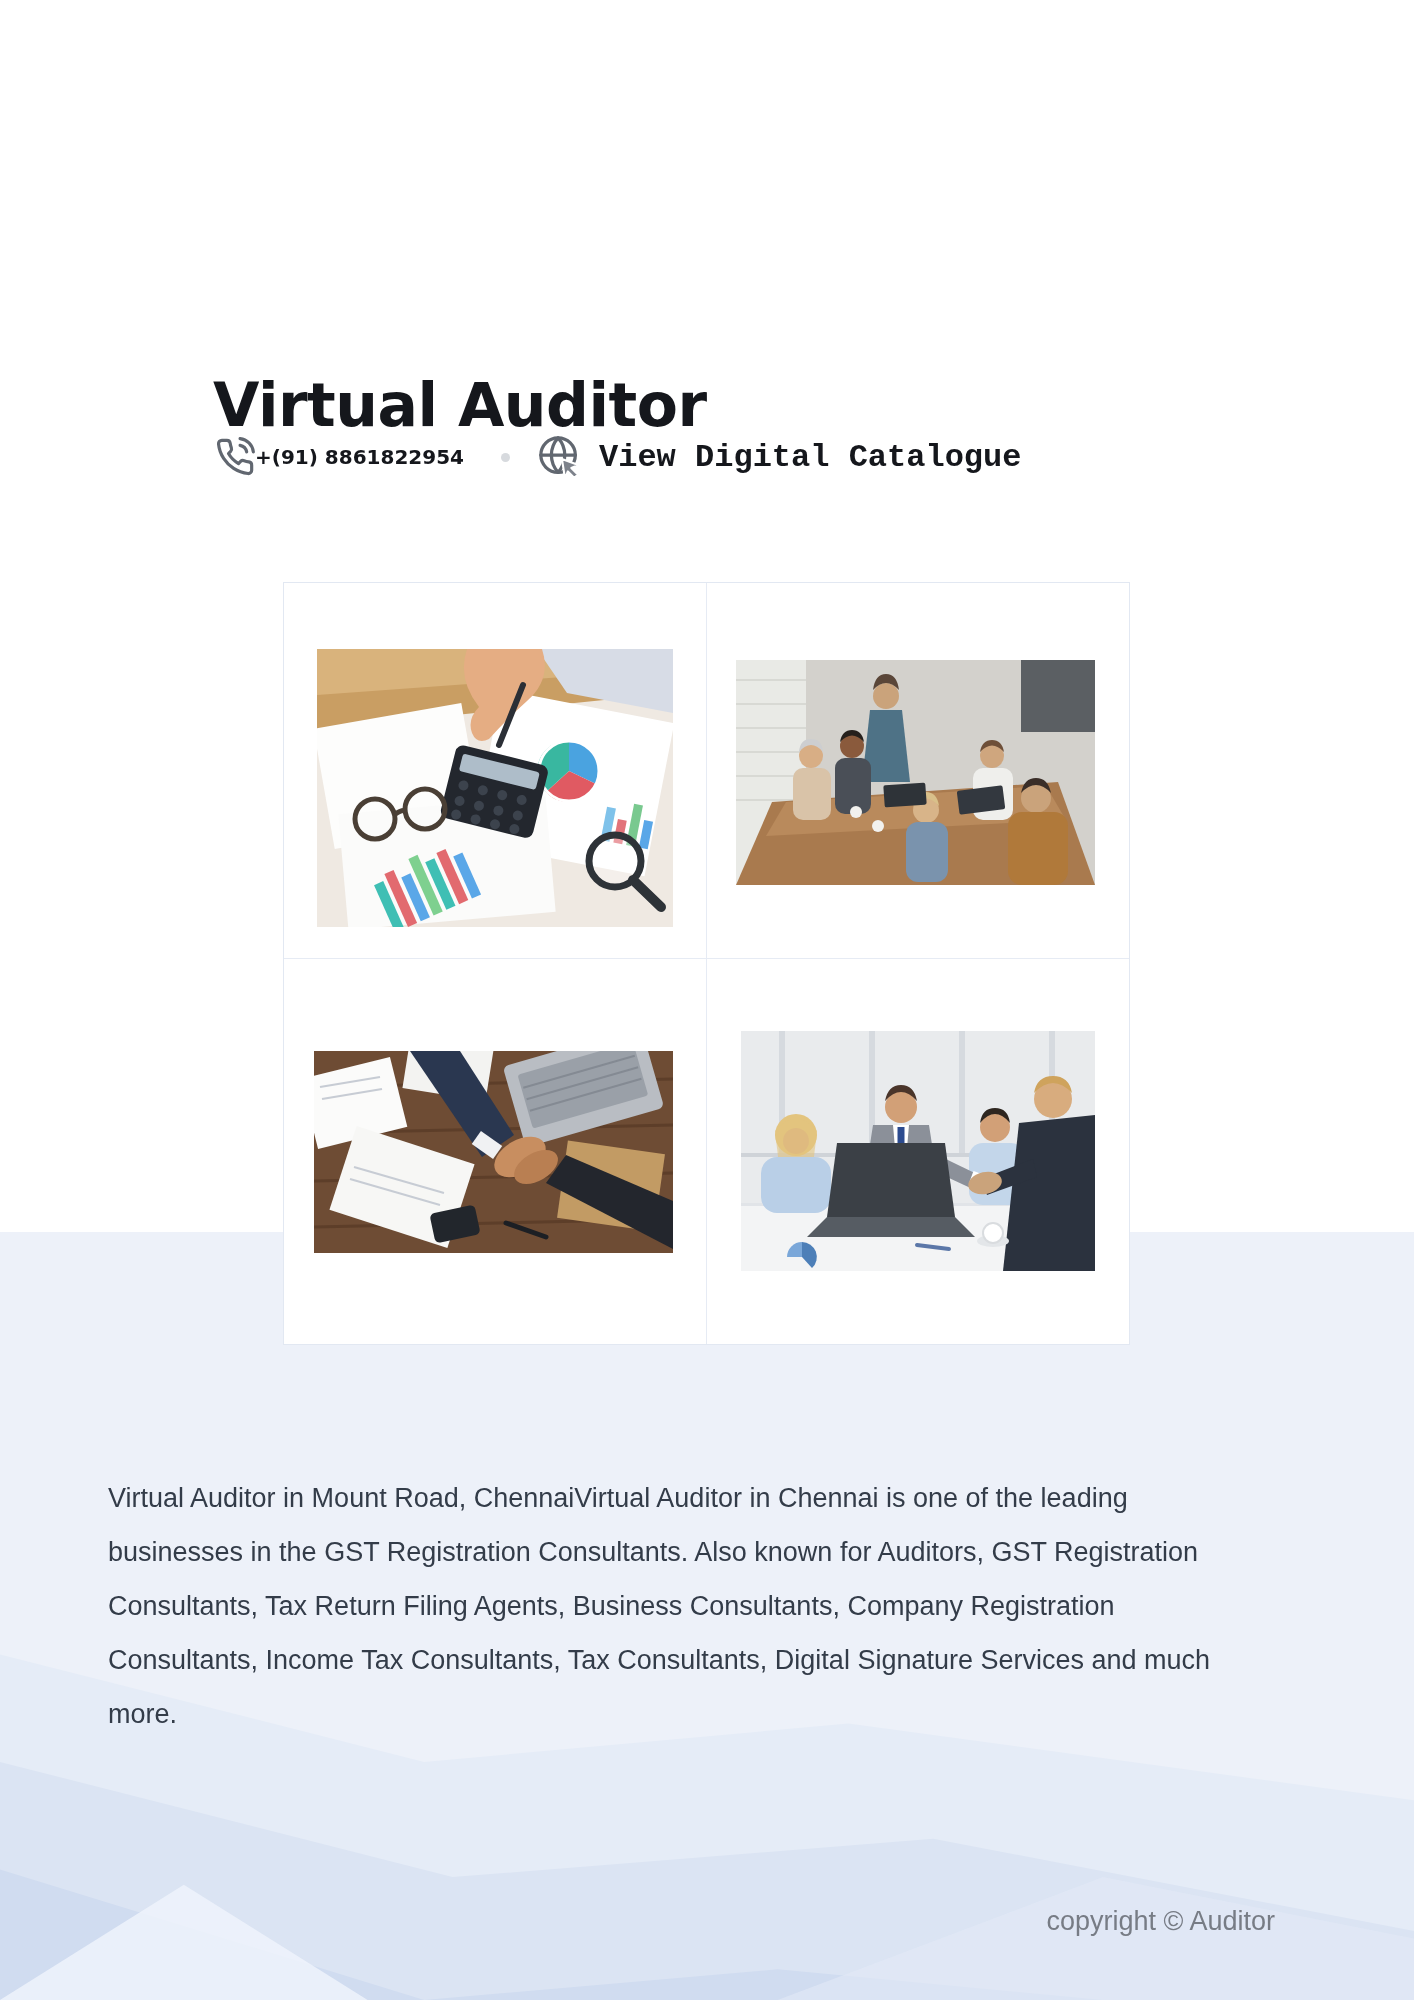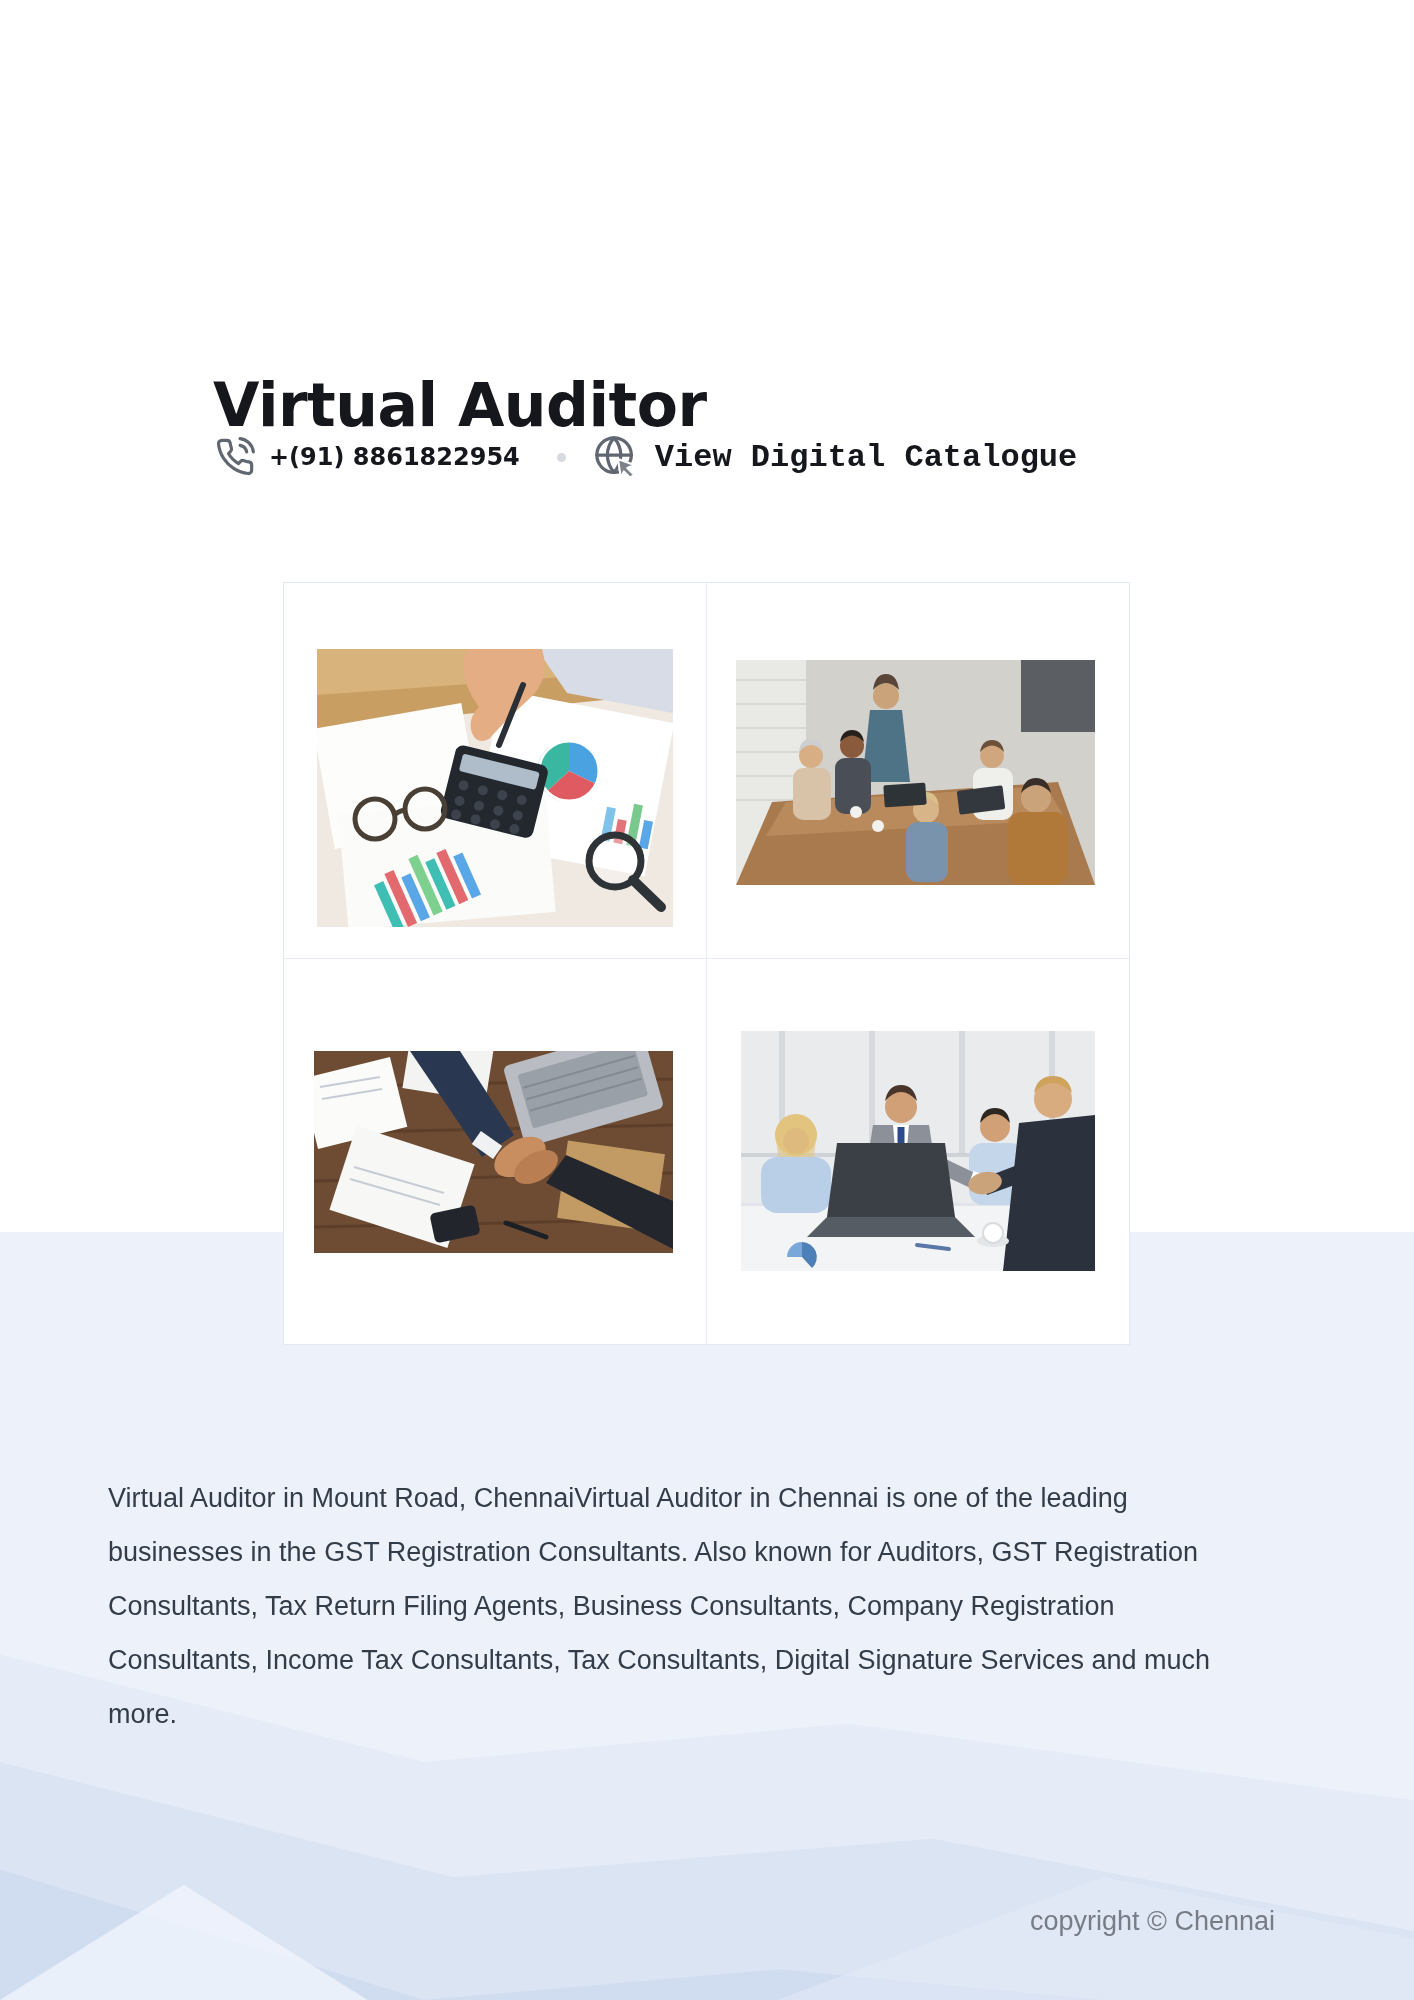--- a/index.html
+++ b/index.html
@@ -13,21 +13,21 @@
   .facet-2{background:#dbe4f3;clip-path:polygon(0 69%,32% 84%,66% 79%,100% 91%,100% 100%,0 100%);}
   .facet-3{background:#d0dcf0;clip-path:polygon(0 83%,30% 100%,55% 96%,78% 100%,0 100%);}
   .facet-4{background:#eff3fb;opacity:.85;clip-path:polygon(0 100%,13% 85%,26% 100%);}
   .facet-5{background:#e2eaf6;opacity:.6;clip-path:polygon(55% 100%,78% 84%,100% 92%,100% 100%);}
 
   
   .biz-title{position:absolute;left:213px;top:327px;font-size:60px;line-height:76px;
              font-weight:700;letter-spacing:-0.5px;color:#15171c;}
   .contact-row{position:absolute;left:215px;top:430px;height:54px;display:flex;align-items:center;color:#15171c;}
   .contact-link{display:flex;align-items:center;cursor:pointer;text-decoration:none;color:#15171c;}
-  .phone-number{font-size:24px;font-weight:700;margin-left:14px;white-space:nowrap;}
+  .phone-number{font-size:20px;font-weight:700;white-space:nowrap;}
   .dot-sep{width:9px;height:9px;border-radius:50%;background:#d7dade;margin-left:37px;margin-right:27px;}
   .catalogue-label{font-size:32px;font-weight:700;margin-left:16px;white-space:nowrap;font-family:Liberation Mono, monospace;}
   .icon{display:block;}
 
   
   .gallery-card{position:absolute;left:283px;top:582px;width:847px;height:763px;background:#ffffff;
                 border:1px solid #e2e8f2;box-sizing:border-box;display:grid;
                 grid-template-columns:423px 1fr;grid-template-rows:376px 1fr;}
   .cell{position:relative;box-sizing:border-box;background:#ffffff;}
   .cell-tl{border-right:1px solid #e6ebf4;border-bottom:1px solid #e6ebf4;}
@@ -284,15 +284,15 @@
         <circle cx="252" cy="202" r="10" fill="#ffffff" stroke="#d9dcdf" stroke-width="2"></circle>
         <path d="M46 226a15 15 0 0 1 15 -15l0 15z" fill="#7aa7d9"></path>
         <path d="M61 211a15 15 0 0 1 10 26l-10 -11z" fill="#4d7fb8"></path>
         <line x1="176" y1="214" x2="208" y2="218" stroke="#5b77a8" stroke-width="4" stroke-linecap="round"></line>
       </svg>
     </figure>
   </div>
 
   <p class="description">Virtual Auditor in Mount Road, ChennaiVirtual Auditor in Chennai is one of the leading businesses in the GST Registration Consultants. Also known for Auditors, GST Registration Consultants, Tax Return Filing Agents, Business Consultants, Company Registration Consultants, Income Tax Consultants, Tax Consultants, Digital Signature Services and much more.</p>
 
-  <div class="copyright">copyright © Chennai</div>
+  <div class="copyright">copyright © Auditor</div>
 
 </div>
 
 </body></html>

